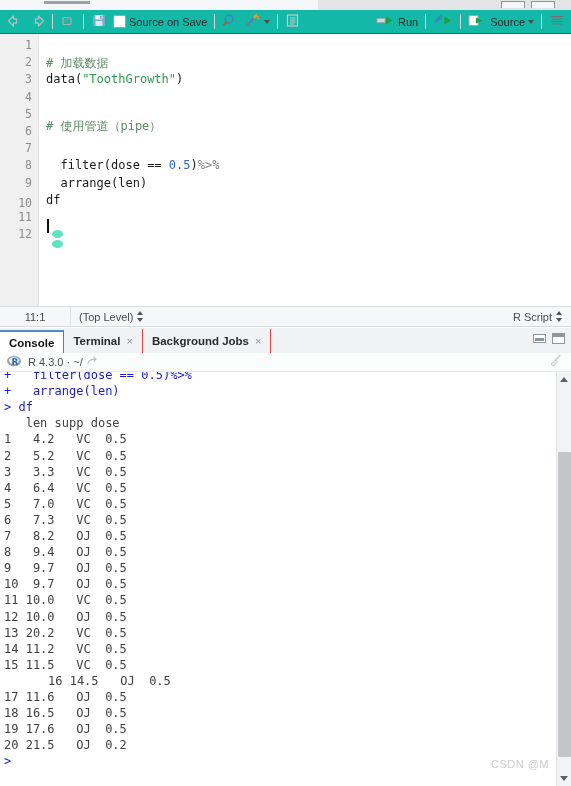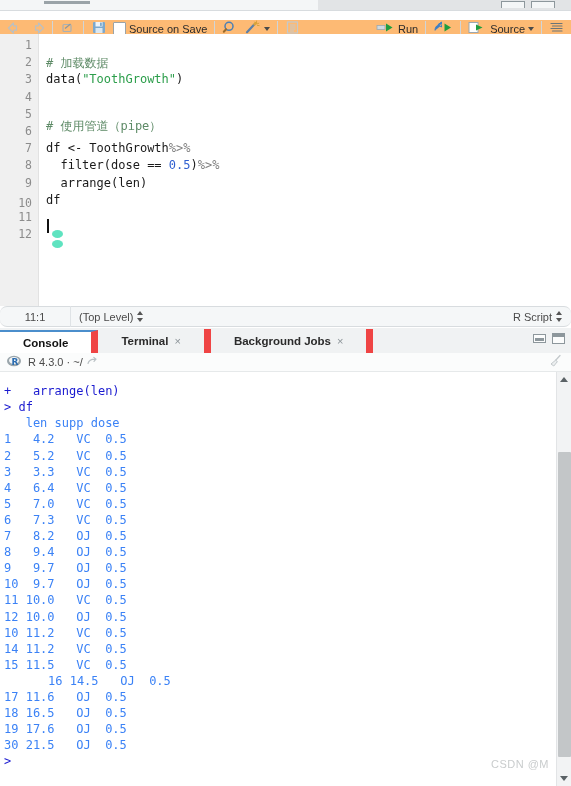--- a/index.html
+++ b/index.html
@@ -30,26 +30,25 @@
   .top-strip .wbtn {
     position:absolute; top:1px; height:6px; width:22px;
     border:1px solid #8d979c; border-bottom:none; background:#f4f6f7;
   }
   .top-strip .wbtn-min { right: 46px; }
   .top-strip .wbtn-max { right: 16px; }
 
   
   .source-toolbar {
     position: absolute; left: 0; top: 10px; width: 571px; height: 24px;
-    background: #fdba74;
-    border-bottom: 7px solid #a21caf;
+    background: #14b8a6;
+    border-bottom: 1px solid #a21caf;
     display: flex; align-items: center;
     box-sizing: border-box;
     padding: 0 4px;
-    margin-top: 10px;
   }
   .tb-item {
     display: flex; align-items: center; height: 22px;
     padding: 0 3px; cursor: default; white-space: nowrap;
   }
   .tb-label { font-size: 11px; color: #2b2b2b; padding-left: 3px; }
   .tb-sep {
     width: 1px; height: 15px; background: #d0d5d8; margin: 0 4px;
   }
   .tb-spacer { flex: 1 1 auto; }
@@ -95,21 +94,21 @@
   .dot-marker {
     position: absolute; width: 11px; height: 8px; border-radius: 50%;
     background: #5fe3c0;
   }
 
   
   .src-status {
     position: absolute; left: 0; top: 306px; width: 571px; height: 21px;
     background: #f5f7f8; border-top: 1px solid #d8dcdf;
     border-bottom: 1px solid #d8dcdf;
-    display: flex; align-items: center; box-sizing: border-box; border-radius: 7px;
+    display: flex; align-items: center; box-sizing: border-box;
   }
   .src-status .pos {
     width: 70px; text-align: center; color: #4a4a4a; font-size: 11px;
   }
   .src-status .vdiv { width:1px; height:21px; background:#dfe3e6; }
   .src-status .scope { padding-left: 8px; color:#4a4a4a; font-size:11px;
     display:flex; align-items:center; }
   .src-status .right { margin-left: auto; padding-right: 8px;
     color:#4a4a4a; font-size:11px; display:flex; align-items:center; }
   .updown {
@@ -128,22 +127,22 @@
     position: absolute; left: 0; top: 328px; width: 571px; height: 458px;
     background: #ffffff;
   }
   .console-tabs {
     position: absolute; left: 0; top: 0; width: 571px; height: 25px;
     background: #f0f2f3; border-bottom: 1px solid #d8dcdf;
     display: flex; align-items: flex-end;
   }
   .ctab {
     height: 24px; display: flex; align-items: center;
-    padding: 0 23px; font-size: 11.5px; color: #2b2b2b;
-    border-right: 7px solid #ef4444; box-sizing: border-box;
+    padding: 0 9px; font-size: 11.5px; color: #2b2b2b;
+    border-right: 1px solid #ef4444; box-sizing: border-box;
     background: #f0f2f3; position: relative; font-weight: bold;
   }
   .ctab.active {
     background: #ffffff; color: #111111;
     border-top: 2px solid #4b8ecc;
     border-bottom: 1px solid #ffffff; margin-bottom: -1px;
   }
   .ctab .x {
     margin-left: 6px; color: #8b9398; font-size: 11px; font-weight: normal;
   }
@@ -178,21 +177,21 @@
     font-size: 11px; color: #4a4a4a; padding-left: 6px;
   }
 
   .console-out {
     position: absolute; left: 0; top: 44px; width: 556px; height: 414px;
     overflow: hidden; background: #ffffff;
   }
   .cline {
     position: absolute; left: 4px; white-space: pre;
     font-family: "DejaVu Sans Mono", monospace; font-size: 12px;
-    color: #3b82f6;
+    color: #404040;
   }
   .cblue { color: #1a1ad0; }
   .cprompt { color: #1a1ad0; }
 
   
   .vscroll {
     position: absolute; right: 0; top: 44px; width: 15px; height: 414px;
     background: #f2f3f4; border-left: 1px solid #e2e4e6; box-sizing: border-box;
   }
   .vthumb {
@@ -363,21 +362,20 @@
       <div class="gutter-num" style="top: 176px;">11</div>
       <div class="gutter-num" style="top: 193.2px;">12</div>
     </div>
   <div class="code-area" id="codeArea">
       <div class="code-line" style="top: 4px;"></div>
       <div class="code-line" style="top: 21.2px;"><span class="cmt"># 加载数据</span></div>
       <div class="code-line" style="top: 38.4px;"><span>data(</span><span class="str">"ToothGrowth"</span><span>)</span></div>
       <div class="code-line" style="top: 55.6px;"></div>
       <div class="code-line" style="top: 72.8px;"></div>
       <div class="code-line" style="top: 84px; text-align: right;"><span class="cmt"># 使用管道（pipe）</span></div>
-      <div class="code-line" style="top: 107.2px;"><span>df &lt;- ToothGrowth</span><span class="op">%&gt;%</span></div>
       <div class="code-line" style="top: 124.4px;"><span>  filter(dose == </span><span class="num">0.5</span><span>)</span><span class="op">%&gt;%</span></div>
       <div class="code-line" style="top: 141.6px;"><span>  arrange(len)</span></div>
       <div class="code-line" style="top: 158.8px;"><span>df</span></div>
       <div class="code-line" style="top: 176px;"></div>
       <div class="code-line" style="top: 193.2px;"></div>
     </div>
   <div class="caret-bar" style="left:47px; top:185px;"></div>
   <div class="dot-marker" style="left:52px; top:196px;"></div>
   <div class="dot-marker" style="left:52px; top:206px;"></div>
 </div>
@@ -433,43 +431,44 @@
       <span>
         <svg width="16" height="14" viewBox="0 0 16 14">
           <path d="M13 1.5 L8.5 6.5" stroke="#c3c9cc" stroke-width="1.3" stroke-linecap="round"></path>
           <path d="M8.6 6.2 L4 10 L6.8 12 L10.4 7.6 Z" fill="#eceff0" stroke="#c3c9cc" stroke-width="1"></path>
         </svg>
       </span>
     </span>
   </div>
 
   <div class="console-out" id="consoleOut">
+      <div class="cline cblue" style="top: -4px;">+   filter(dose == 0.5)%&gt;%</div>
       <div class="cline cblue" style="top: 12.1px;">+   arrange(len)</div>
       <div class="cline cblue" style="top: 28.2px;">&gt; df</div>
       <div class="cline" style="top: 44.3px;">   len supp dose</div>
       <div class="cline" style="top: 60.4px;">1   4.2   VC  0.5</div>
       <div class="cline" style="top: 76.5px;">2   5.2   VC  0.5</div>
       <div class="cline" style="top: 92.6px;">3   3.3   VC  0.5</div>
       <div class="cline" style="top: 108.7px;">4   6.4   VC  0.5</div>
       <div class="cline" style="top: 124.8px;">5   7.0   VC  0.5</div>
       <div class="cline" style="top: 140.9px;">6   7.3   VC  0.5</div>
       <div class="cline" style="top: 157px;">7   8.2   OJ  0.5</div>
       <div class="cline" style="top: 173.1px;">8   9.4   OJ  0.5</div>
       <div class="cline" style="top: 189.2px;">9   9.7   OJ  0.5</div>
       <div class="cline" style="top: 205.3px;">10  9.7   OJ  0.5</div>
       <div class="cline" style="top: 221.4px;">11 10.0   VC  0.5</div>
       <div class="cline" style="top: 237.5px;">12 10.0   OJ  0.5</div>
-      <div class="cline" style="top: 253.6px;">10 11.2   VC  0.5</div>
+      <div class="cline" style="top: 253.6px;">13 20.2   VC  0.5</div>
       <div class="cline" style="top: 269.7px;">14 11.2   VC  0.5</div>
       <div class="cline" style="top: 285.8px;">15 11.5   VC  0.5</div>
       <div class="cline" style="top: 301.9px; margin-left: 44px;">16 14.5   OJ  0.5</div>
       <div class="cline" style="top: 318px;">17 11.6   OJ  0.5</div>
       <div class="cline" style="top: 334.1px;">18 16.5   OJ  0.5</div>
       <div class="cline" style="top: 350.2px;">19 17.6   OJ  0.5</div>
-      <div class="cline" style="top: 366.3px;">30 21.5   OJ  0.5</div>
+      <div class="cline" style="top: 366.3px;">20 21.5   OJ  0.2</div>
       <div class="cline cprompt" style="top: 382.4px;">&gt;</div>
     </div>
 
   <div class="vscroll">
     <span class="sarrow up"></span>
     <div class="vthumb" style="top:80px; height:305px;"></div>
     <span class="sarrow down"></span>
   </div>
 </div>
 

